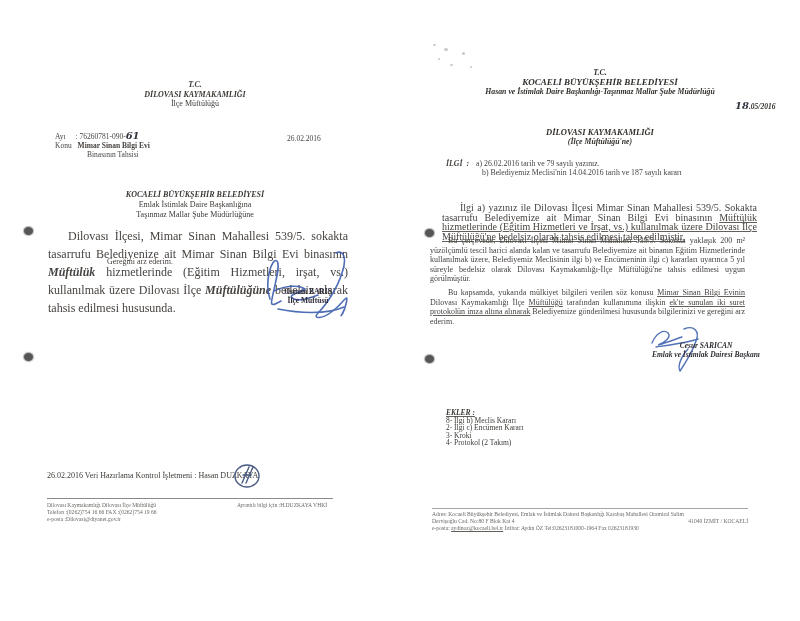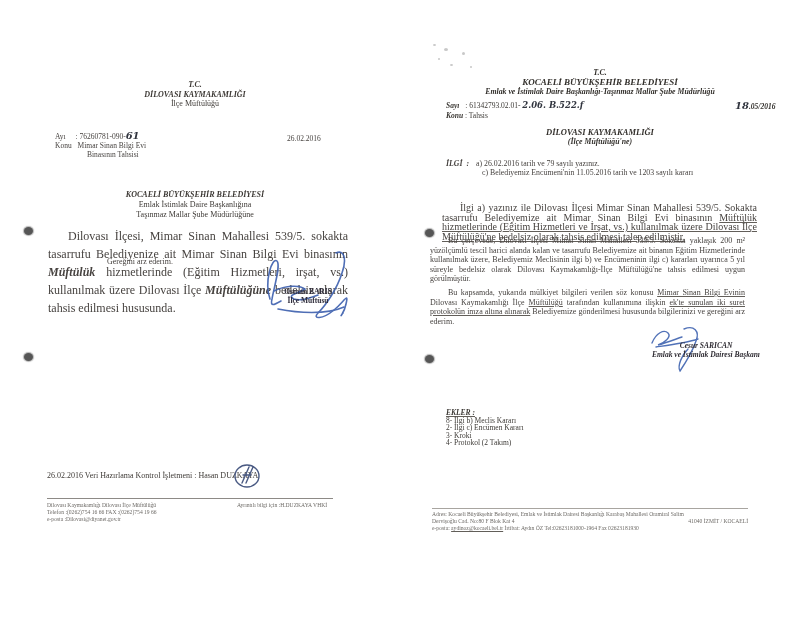--- a/index.html
+++ b/index.html
@@ -37,21 +37,21 @@
     <div>İlçe Müftülüğü</div>
   </div>
 
   <div class="abs" style="left:55px;top:131px;width:250px;font-size:7.5px;line-height:9px;">
     <div>
       <span>Ayı</span>
       <span style="padding-left:8px;">: 76260781-090-</span><span class="hand" style="font-size:10px;">61</span>
     </div>
     <div>
       <span>Konu</span>
-      <span style="padding-left:4px;">Mimar Sinan Bilgi Evi</span>
+      <span style="padding-left:4px;font-weight:bold;">Mimar Sinan Bilgi Evi</span>
     </div>
     <div style="padding-left:32px;">Binasının Tahsisi</div>
   </div>
   <div class="abs" style="left:287px;top:134px;font-size:7.5px;">26.02.2016</div>
 
   <div class="abs ctr" style="left:45px;top:190px;width:300px;font-size:8px;line-height:9.8px;color:#3e3a36;">
     <div class="b">KOCAELİ BÜYÜKŞEHİR BELEDİYESİ</div>
     <div>Emlak İstimlak Daire Başkanlığına</div>
     <div>Taşınmaz Mallar Şube Müdürlüğüne</div>
   </div>
@@ -103,49 +103,38 @@
     <div class="speck" style="left:44px;top:48px;width:4px;height:3px;"></div>
     <div class="speck" style="left:62px;top:52px;width:3px;height:3px;"></div>
     <div class="speck" style="left:38px;top:58px;width:2px;height:2px;"></div>
     <div class="speck" style="left:50px;top:64px;width:3px;height:2px;"></div>
     <div class="speck" style="left:70px;top:66px;width:2px;height:2px;"></div>
   </div>
 
   <div class="abs ctr" style="left:40px;top:68px;width:320px;color:#33302c;">
     <div class="b" style="font-size:8px;line-height:9px;">T.C.</div>
     <div class="b" style="font-size:9px;line-height:10px;">KOCAELİ BÜYÜKŞEHİR BELEDİYESİ</div>
-    <div class="b" style="font-size:7.8px;line-height:9px;">Emlak ve İstimlak Daire Başkanlığı-Taşınmaz Mallar Şube Müdürlüğü</div>
+    <div class="b" style="font-size:7.8px;line-height:9px;">Hasan ve İstimlak Daire Başkanlığı-Taşınmaz Mallar Şube Müdürlüğü</div>
   </div>
 
-  <div class="abs" style="left:46px;top:101px;width:300px;font-size:7.5px;line-height:9.5px;color:#3a3733;">
-    <div>
-      <span class="b">Sayı</span>
-      <span style="padding-left:4px;">: 61342793.02.01-</span>
-      <span class="hand" style="font-size:8.5px;">2.06. B.522.f</span>
-    </div>
-    <div>
-      <span class="b">Konu</span>
-      <span>: Tahsis</span>
-    </div>
-  </div>
   <div class="abs" style="left:335px;top:100px;font-size:7.5px;color:#33302c;">
     <span class="hand" style="font-size:10px;">18</span><span class="b">.05/2016</span>
   </div>
 
   <div class="abs ctr" style="left:40px;top:127px;width:320px;color:#33302c;">
     <div class="b" style="font-size:8.5px;line-height:10px;">DİLOVASI KAYMAKAMLIĞI</div>
     <div class="b" style="font-size:7.8px;line-height:9px;">(İlçe Müftülüğü'ne)</div>
   </div>
 
   <div class="abs" style="left:46px;top:159px;width:320px;font-size:7.8px;line-height:9.3px;">
     <div style="display:flex;">
       <span class="b" style="width:30px;"><span>İLGİ</span>&nbsp;&nbsp;<span>:</span></span>
       <span>a) 26.02.2016 tarih ve 79 sayılı yazınız.</span>
     </div>
-    <div style="padding-left:36px;">c) Belediyemiz Encümeni'nin 11.05.2016 tarih ve 1203 sayılı kararı</div>
+    <div style="padding-left:36px;">b) Belediyemiz Meclisi'nin 14.04.2016 tarih ve 187 sayılı kararı</div>
   </div>
 
   <div class="abs jst" style="left:42px;top:195px;width:315px;font-size:10px;line-height:9.5px;text-indent:18px;margin-top:8px;">
     <span>İlgi a) yazınız ile Dilovası İlçesi Mimar Sinan Mahallesi 539/5. Sokakta tasarrufu Belediyemize ait Mimar Sinan Bilgi Evi binasının </span><span class="u">Müftülük hizmetlerinde (Eğitim Hizmetleri ve İrşat, vs.) kullanılmak üzere Dilovası İlçe Müftülüğü'ne bedelsiz olarak tahsis edilmesi talep edilmiştir.</span>
   </div>
 
   <div class="abs jst" style="left:30px;top:236px;width:315px;font-size:8px;line-height:9.5px;text-indent:18px;">Bu çerçevede; Dilovası İlçesi Mimar Sinan Mahallesi 539/5. Sokakta yaklaşık 200 m² yüzölçümlü tescil harici alanda kalan ve tasarrufu Belediyemize ait binanın Eğitim Hizmetlerinde kullanılmak üzere, Belediyemiz Meclisinin ilgi b) ve Encümeninin ilgi c) kararları uyarınca 5 yıl süreyle bedelsiz olarak Dilovası Kaymakamlığı-İlçe Müftülüğü'ne tahsis edilmesi uygun görülmüştür.</div>
 
   <div class="abs jst" style="left:30px;top:288px;width:315px;font-size:8px;line-height:9.5px;text-indent:18px;">
     <span>Bu kapsamda, yukarıda mülkiyet bilgileri verilen söz konusu </span><span class="u">Mimar Sinan Bilgi Evinin</span><span> Dilovası Kaymakamlığı İlçe </span><span class="u">Müftülüğü</span><span> tarafından  kullanımına ilişkin </span><span class="u">ek'te sunulan iki suret protokolün imza altına alınarak</span><span> Belediyemize gönderilmesi hususunda bilgilerinizi ve gereğini arz ederim.</span>

